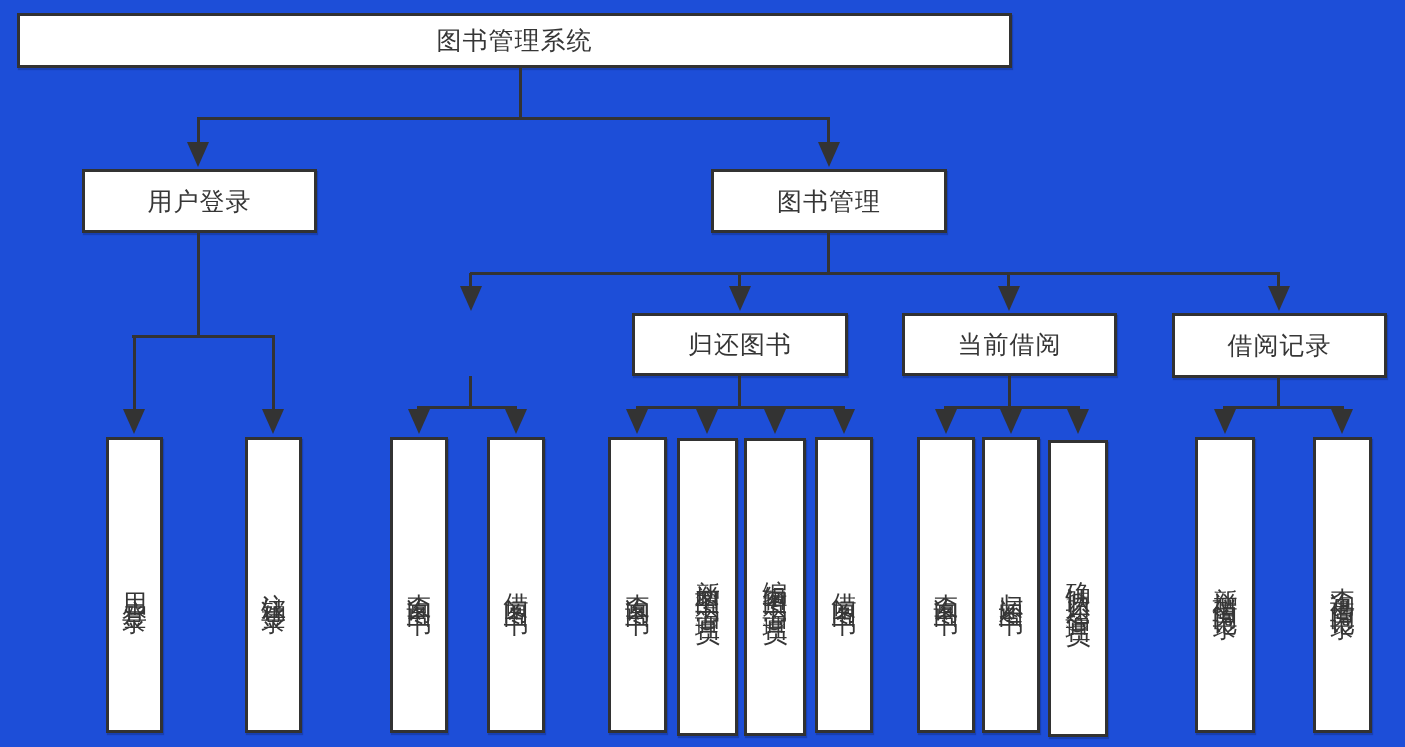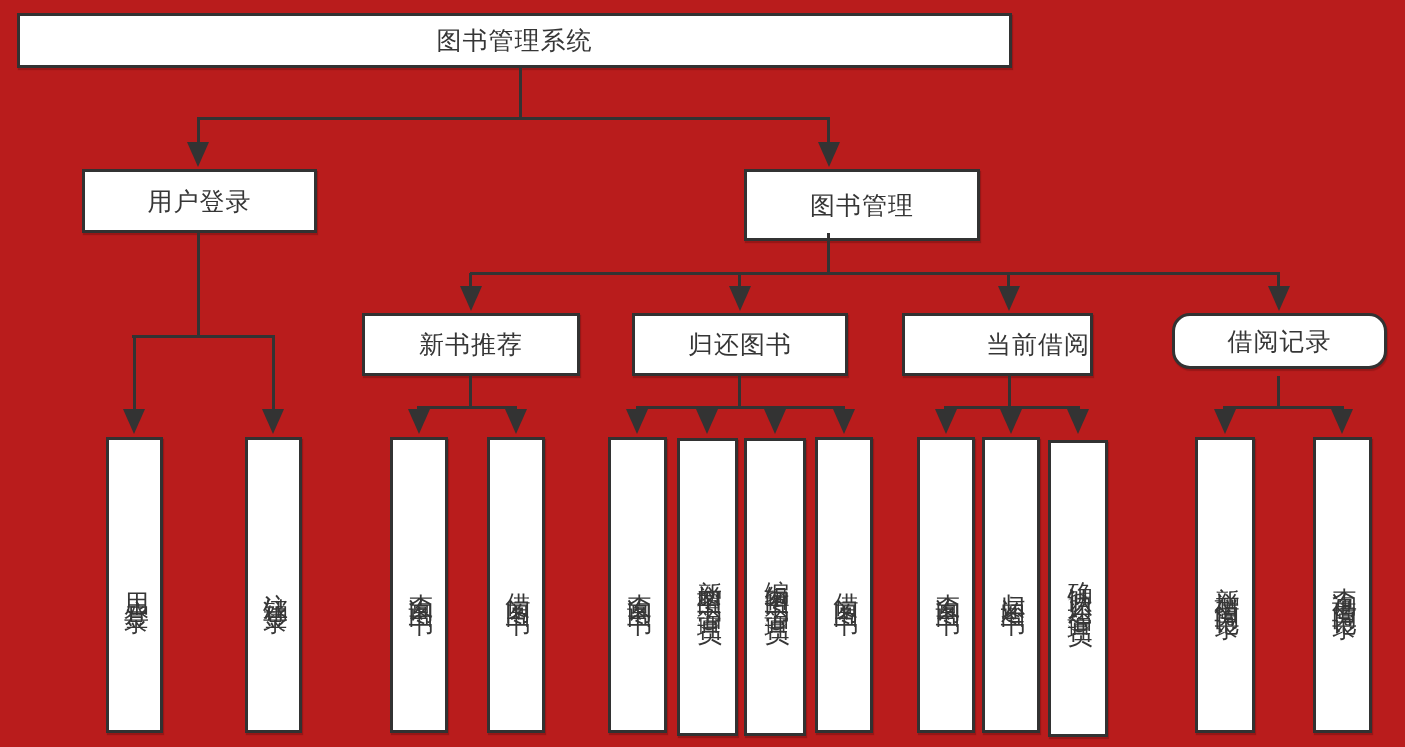--- a/index.html
+++ b/index.html
@@ -1,20 +1,20 @@
 <!DOCTYPE html>
 <html><head>
 <meta charset="utf-8">
 <style>
   html,body{margin:0;padding:0;background:#ffffff;}
   .canvas{
     position:relative;
     width:1405px;height:747px;
-    background:#b91c1c;
-    font-family:Liberation Mono, monospace;
+    background:#1d4ed8;
+    font-family:Liberation Serif, serif;
     overflow:hidden;
   }
   .node{
     position:absolute;
     box-sizing:border-box;
     border:3px solid #323232;
     background:#ffffff;
     display:flex;
     align-items:center;
     justify-content:center;
@@ -65,21 +65,21 @@
     <div class="h" style="left:197px;top:117px;width:633px;"></div>
     <div class="v" style="left:197px;top:118px;height:30px;"></div>
     <div class="a" style="left:187px;top:142px;"></div>
     <div class="v" style="left:827px;top:118px;height:30px;"></div>
     <div class="a" style="left:818px;top:142px;"></div>
   </div>
 
   <div class="node hbox" style="left:82px;top:169px;width:235px;height:64px;">
     <span class="lbl">用户登录</span>
   </div>
-  <div class="node hbox" style="left:744px;top:169px;width:236px;height:72px;">
+  <div class="node hbox" style="left:711px;top:169px;width:236px;height:64px;">
     <span class="lbl">图书管理</span>
   </div>
 
   <div>
     <div class="v" style="left:197px;top:233px;height:103px;"></div>
     <div class="h" style="left:132px;top:335px;width:143px;"></div>
     <div class="v" style="left:133px;top:336px;height:74px;"></div>
     <div class="a" style="left:123px;top:409px;"></div>
     <div class="v" style="left:272px;top:336px;height:74px;"></div>
     <div class="a" style="left:262px;top:409px;"></div>
@@ -91,30 +91,27 @@
     <div class="v" style="left:469px;top:273px;height:14px;"></div>
     <div class="a" style="left:460px;top:286px;"></div>
     <div class="v" style="left:738px;top:273px;height:14px;"></div>
     <div class="a" style="left:729px;top:286px;"></div>
     <div class="v" style="left:1007px;top:273px;height:14px;"></div>
     <div class="a" style="left:998px;top:286px;"></div>
     <div class="v" style="left:1277px;top:273px;height:14px;"></div>
     <div class="a" style="left:1268px;top:286px;"></div>
   </div>
 
-  <div class="node hbox" style="left:362px;top:313px;width:218px;height:63px;">
-    <span class="lbl">新书推荐</span>
-  </div>
   <div class="node hbox" style="left:632px;top:313px;width:216px;height:63px;">
     <span class="lbl">归还图书</span>
   </div>
-  <div class="node hbox" style="left:902px;top:313px;width:191px;height:63px;justify-content:flex-end;">
+  <div class="node hbox" style="left:902px;top:313px;width:215px;height:63px;">
     <span class="lbl">当前借阅</span>
   </div>
-  <div class="node hbox" style="left:1172px;top:313px;width:215px;height:56px;border-radius:18px;">
+  <div class="node hbox" style="left:1172px;top:313px;width:215px;height:65px;">
     <span class="lbl">借阅记录</span>
   </div>
 
   <div>
     <div class="v" style="left:469px;top:376px;height:32px;"></div>
     <div class="h" style="left:417px;top:406px;width:100px;"></div>
     <div class="v" style="left:417px;top:407px;height:6px;"></div>
     <div class="a" style="left:408px;top:409px;"></div>
     <div class="v" style="left:514px;top:407px;height:6px;"></div>
     <div class="a" style="left:505px;top:409px;"></div>

